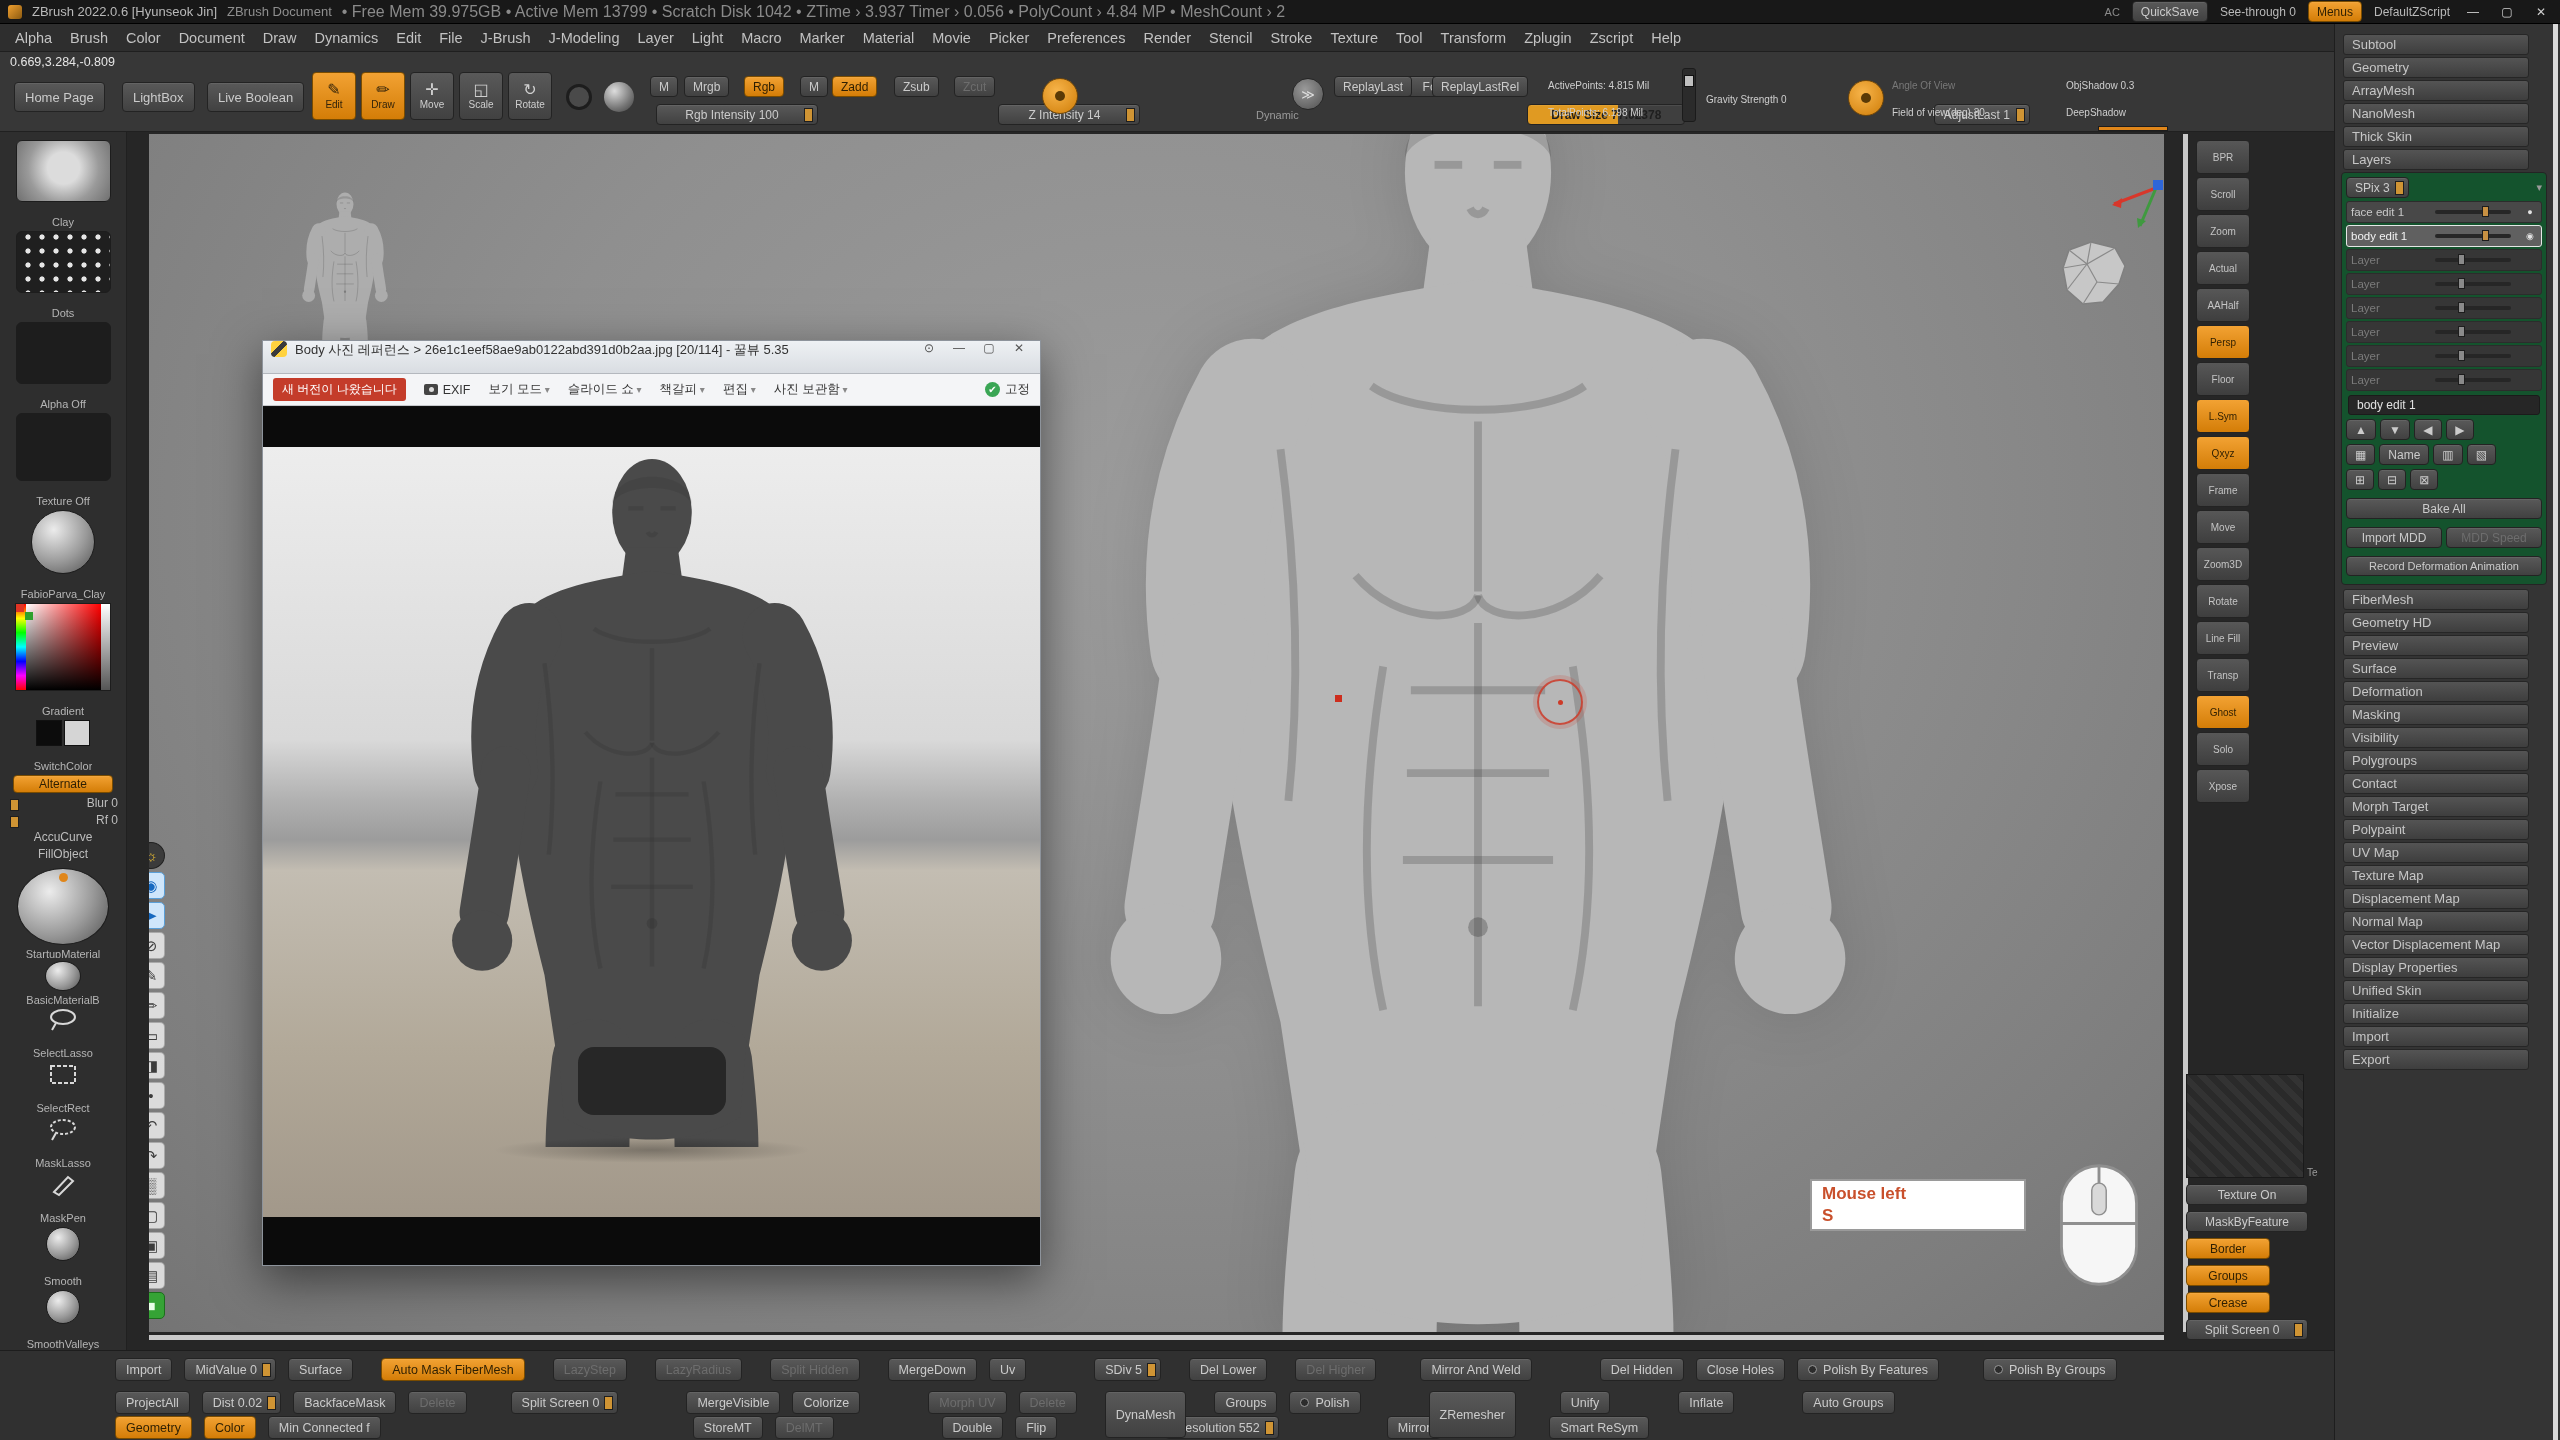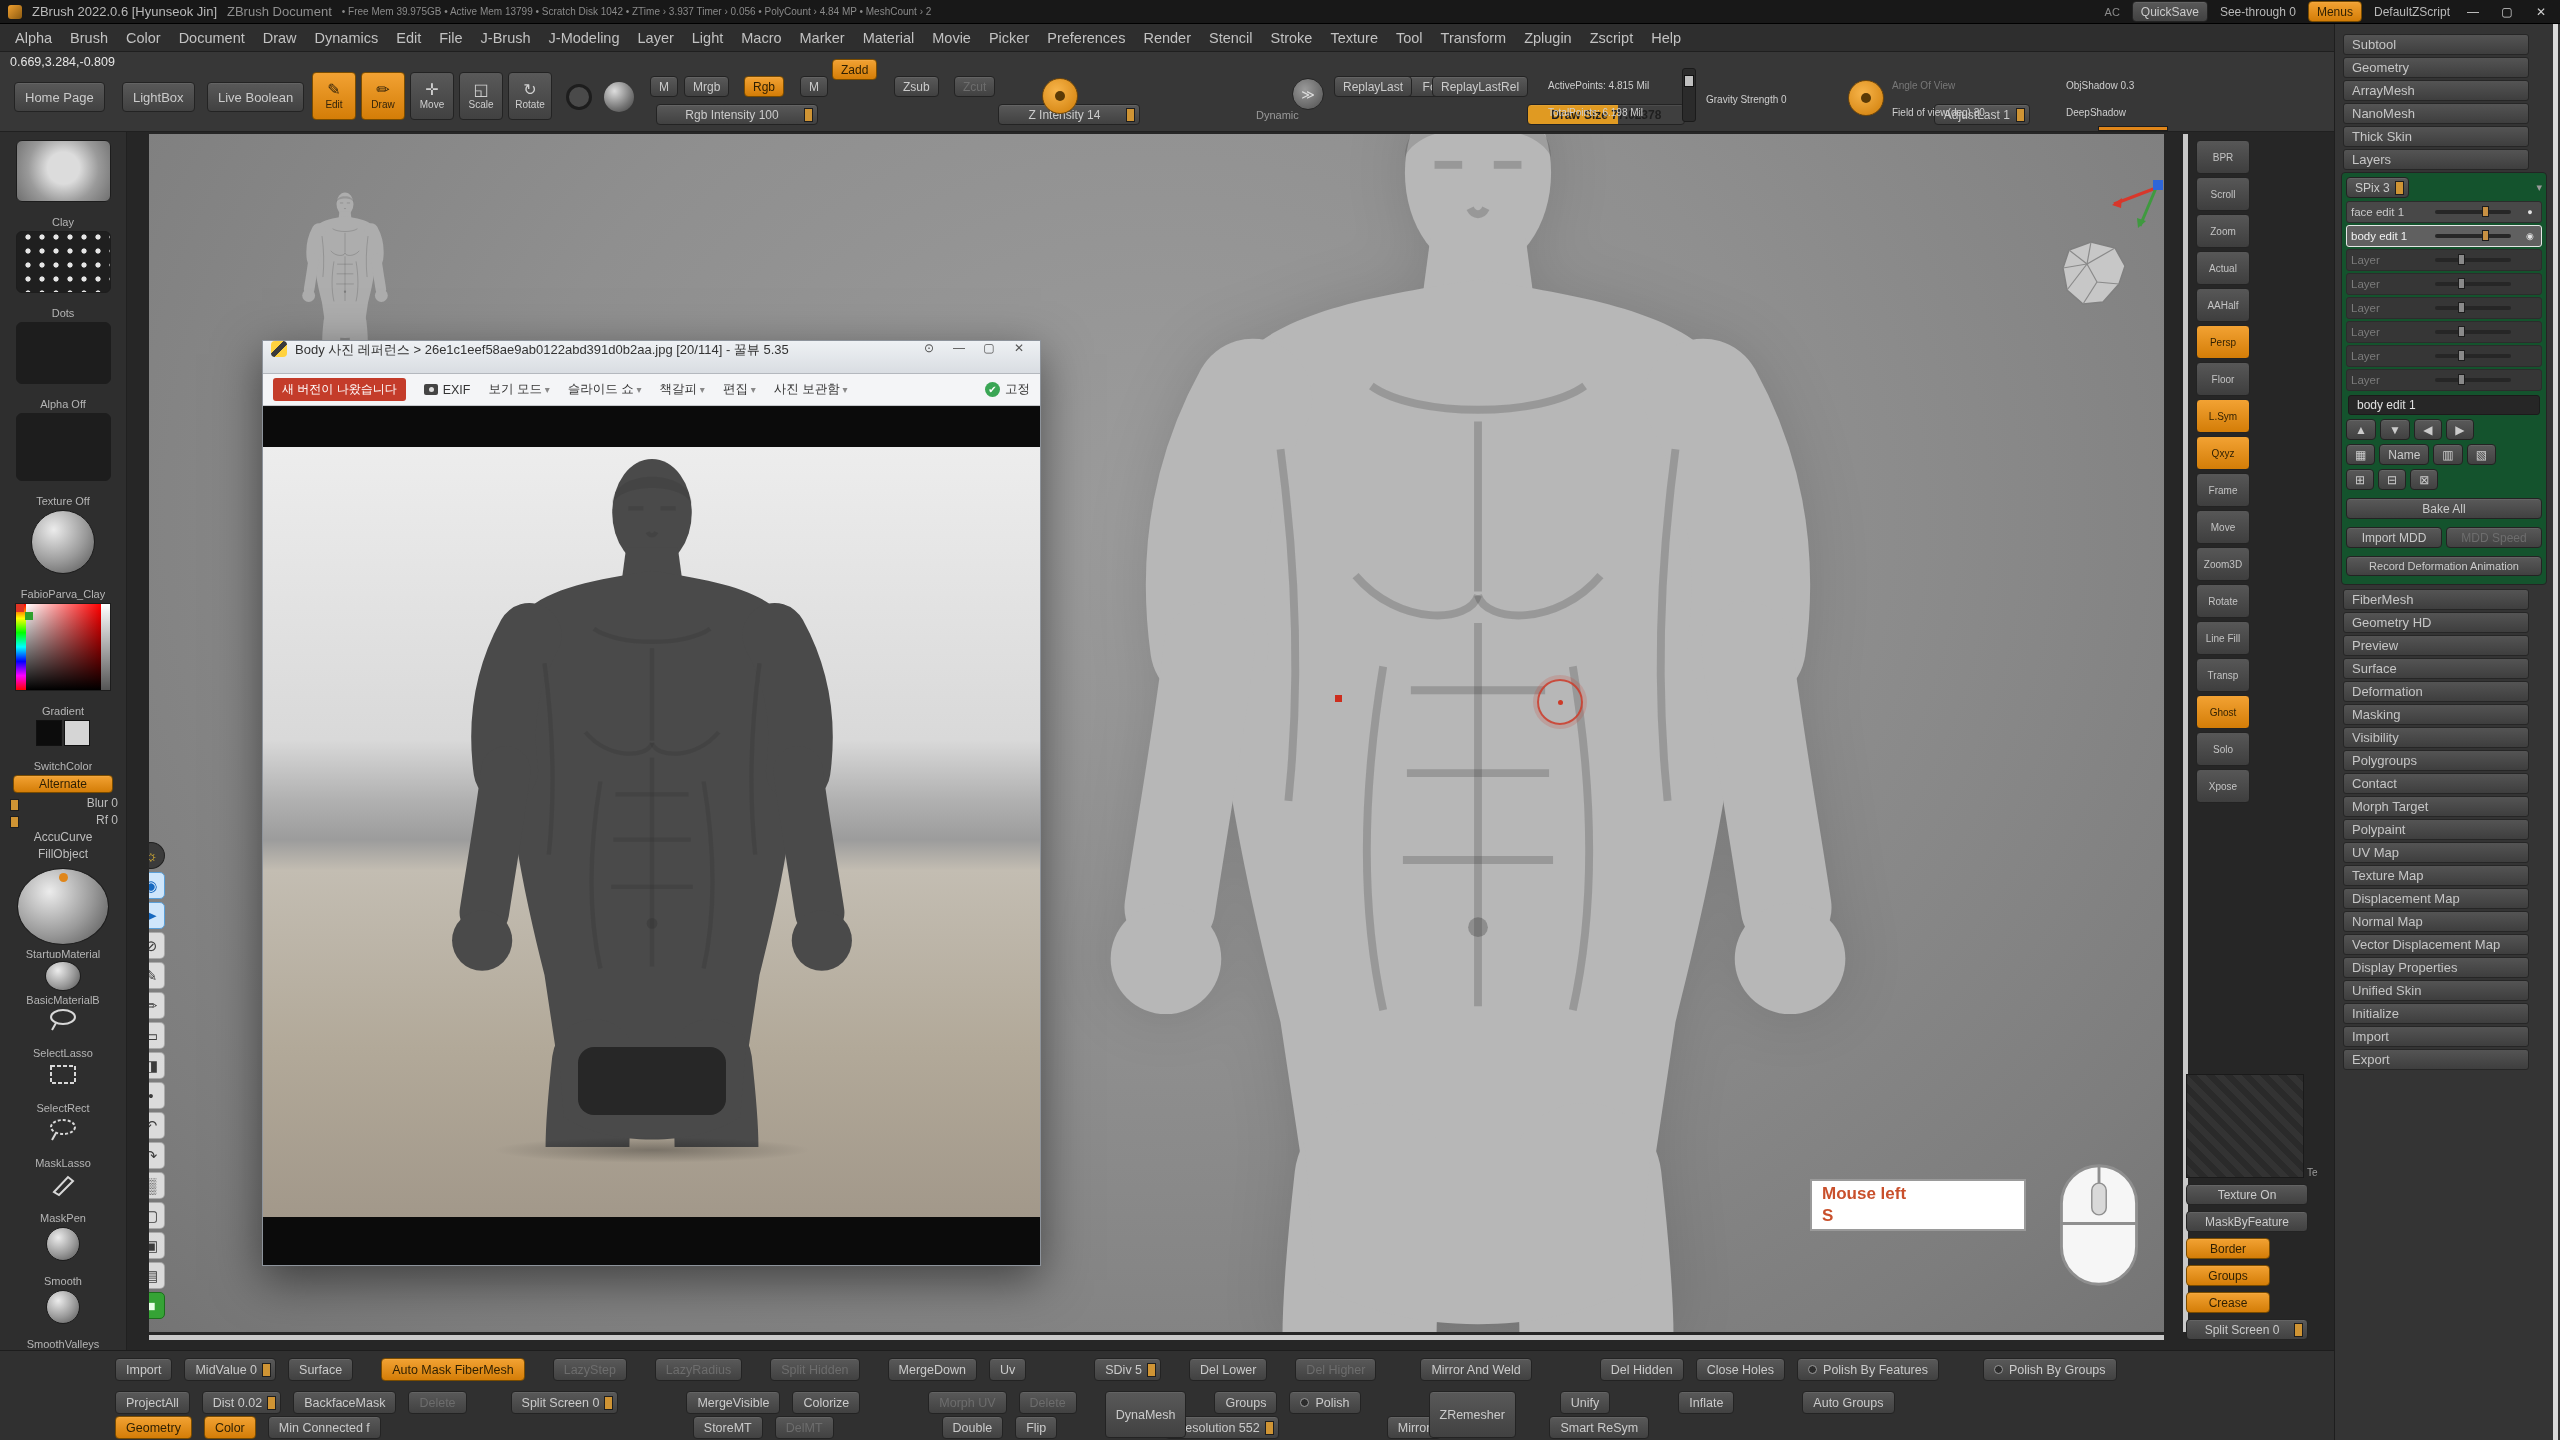--- a/index.html
+++ b/index.html
@@ -24,21 +24,21 @@
   .zbtn.tall{height:48px;z-index:2}
   .g1{margin-left:16px}.g2{margin-left:32px}.g3{margin-left:56px}.g4{margin-left:96px}.g5{margin-left:300px}
   .grow{flex:1}
   .w84{width:84px}.w112{width:100px}.w120{width:122px}
 
   
   .titlebar{position:absolute;left:0;top:0;width:2560px;height:24px;background:#181818;
     display:flex;align-items:center;gap:10px;padding:0 8px;font-size:13px;color:#b9b9b9;border-bottom:1px solid #000}
   .app-logo{width:14px;height:14px;border-radius:3px;background:linear-gradient(135deg,#f0a030,#8c5a10)}
   .tb-doc{color:#8f8f8f}
-  .tb-stats{color:#8a8a8a;font-size:10px}
+  .tb-stats{color:#8a8a8a;font-size:16px}
   .tb-right{margin-left:auto;display:flex;align-items:center;gap:12px}
   .tb-ac{color:#8a8a8a;font-size:11px}
   .tb-see,.tb-zs{color:#b9b9b9;font-size:12px}
   .winbtn{width:22px;text-align:center;color:#cfcfcf;font-size:12px}
 
   
   .menubar{position:absolute;left:0;top:24px;width:2334px;height:28px;background:#2e2e2e;
     display:flex;align-items:center;padding:0 6px;border-bottom:1px solid #1f1f1f}
   .menu-item{padding:3px 9px;font-size:14.5px;color:#c2c2c2}
 
@@ -331,21 +331,21 @@
       <span class="ml">Rotate</span>
     </div>
 
     <span class="circ stroke-ic abs" style="left:566px;top:32px"></span>
     <span class="circ alpha-ic abs" style="left:604px;top:30px"></span>
 
     <span class="zbtn xs abs" style="left:650px;top:24px">M</span>
     <span class="zbtn xs abs" style="left:684px;top:24px">Mrgb</span>
     <span class="zbtn xs on abs" style="left:744px;top:24px">Rgb</span>
     <span class="zbtn xs abs" style="left:800px;top:24px">M</span>
-    <span class="zbtn xs on abs" style="left:832px;top:7px">Zadd</span>
+    <span class="zbtn xs on abs" style="left:832px;top:24px">Zadd</span>
     <span class="zbtn xs abs" style="left:894px;top:24px">Zsub</span>
     <span class="zbtn xs dim abs" style="left:954px;top:24px">Zcut</span>
     <span class="zbtn xs sl abs" style="left:656px;top:52px;width:162px">Rgb Intensity 100</span>
     <span class="zbtn xs sl abs" style="left:832px;top:52px;width:142px">Z Intensity 14</span>
 
     <span class="bicon abs" style="left:1042px;top:26px"></span>
     <span class="zbtn xs sl abs" style="left:1090px;top:24px;width:120px">Focal Shift -5</span>
     <span class="zbtn xs ds abs" style="left:1090px;top:52px;width:158px">Draw Size 77.02378</span>
     <span class="dyn abs" style="left:1256px;top:57px">Dynamic</span>
 

